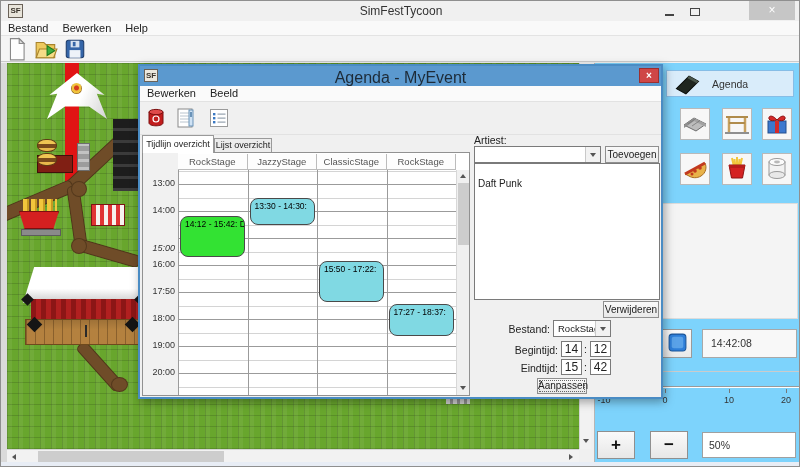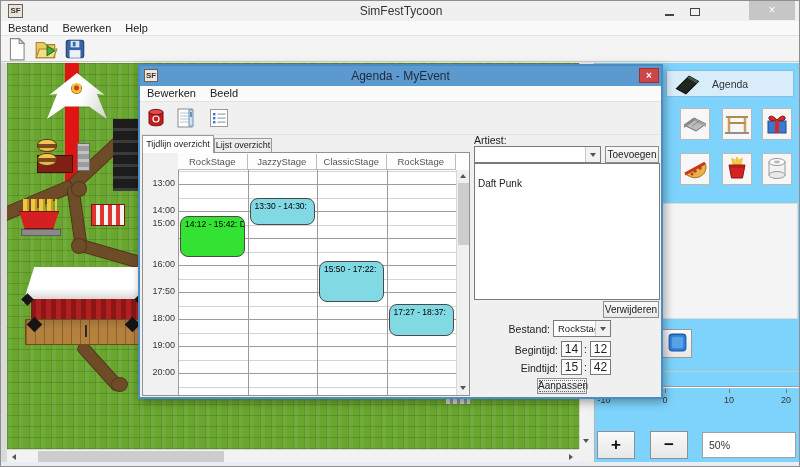--- a/index.html
+++ b/index.html
@@ -98,21 +98,21 @@
               border:1px solid #8f8f8f; font-size:17px; font-weight:bold; text-align:center; line-height:25px; color:#111; }
   #zoom-field { position:absolute; left:107px; top:369px; width:94px; height:26px; background:#fff;
               border:1px solid #a0a0a0; font-size:10.5px; line-height:24px; padding-left:6px; color:#333; }
 
   
   #dialog { left:137px; top:63px; width:525px; height:335px; background:#f0f0f0;
             border:2px solid #4a8cc4; z-index:10; box-shadow:2px 3px 9px rgba(0,0,0,.35); }
   #dlg-titlebar { left:0; top:0; width:521px; height:20px; background:#5b99cf; }
   #dlg-logo { left:4px; top:3px; width:14px; height:13px; background:#ece8de; border:1px solid #6a6258;
               font-size:8px; font-weight:bold; color:#3a342c; text-align:center; line-height:11px; }
-  #dlg-title { left:0; top:3px; width:521px; text-align:center; font-size:12px; color:#1d2b38; }
+  #dlg-title { left:0; top:3px; width:521px; text-align:center; font-size:16px; color:#1d2b38; }
   #dlg-close { left:499px; top:2px; width:20px; height:15px; background:#cf4646; border:1px solid #9d2f2f;
                color:#fff; font-size:10px; text-align:center; line-height:13px; font-weight:bold; }
   #dlg-menubar { left:0; top:20px; width:521px; height:16px; background:#fafafa; border-bottom:1px solid #e2e2e2; }
   #dlg-toolbar { left:0; top:36px; width:521px; height:33px; background:#f0f0f0; border-bottom:1px solid #e2e2e2; }
   .dlg-tbbtn { position:absolute; top:4px; width:26px; height:26px; display:flex; align-items:center; justify-content:center; }
 
   #tabstrip { left:2px; top:69px; width:330px; height:18px; }
   .tab { position:absolute; font-size:9px; color:#222; text-align:center;
          border:1px solid #9a9a9a; background:#ececec; }
   .tab.active { background:#fff; border-bottom:none; z-index:3; }
@@ -287,20 +287,21 @@
             <ellipse cx="14" cy="8" rx="3" ry="1.4" fill="#b9b9b9"></ellipse>
           </svg></span>
     </div>
     <div id="subpanel"></div>
     <div id="clock-btn">
       <span><svg width="21" height="21" viewBox="0 0 20 20">
             <rect x="2" y="2" width="16" height="16" rx="3" fill="#2f7fd9" stroke="#1c5699"></rect>
             <rect x="4.5" y="4.5" width="11" height="11" rx="2" fill="#5aa2e8"></rect>
           </svg></span>
     </div>
+    <div id="clock-field">14:42:08</div>
     <div id="panel-divider"></div>
     <div id="slider-track"></div>
     <div id="slider-thumb"></div>
     <div id="slider-ticks">
         <div class="tickmark" style="left: 9px;"></div>
         <div class="ticklabel" style="left: -4px;">-10</div>
         <div class="tickmark" style="left: 70px;"></div>
         <div class="ticklabel" style="left: 57px;">0</div>
         <div class="tickmark" style="left: 134px;"></div>
         <div class="ticklabel" style="left: 121px;">10</div>
@@ -350,21 +351,21 @@
 
     <div class="abs" id="tabstrip">
         <div class="tab active" style="left: 0px; top: 0px; width: 72px; height: 18px; line-height: 16px;">Tijdlijn overzicht</div>
         <div class="tab" style="left: 72px; top: 3px; width: 58px; height: 15px; line-height: 13px;">Lijst overzicht</div>
       </div>
 
     <div class="abs" id="tl-panel">
       <div id="tl-gutter">
           <div class="tl-time" style="top: 25px;">13:00</div>
           <div class="tl-time" style="top: 52px;">14:00</div>
-          <div class="tl-time" style="top: 65px;">15:00</div>
+          <div class="tl-time" style="top: 90px; font-style: italic;">15:00</div>
           <div class="tl-time" style="top: 106px;">16:00</div>
           <div class="tl-time" style="top: 133px;">17:50</div>
           <div class="tl-time" style="top: 160px;">18:00</div>
           <div class="tl-time" style="top: 187px;">19:00</div>
           <div class="tl-time" style="top: 214px;">20:00</div>
         </div>
       <div id="tl-headers">
           <div class="tl-head" style="left: 35px; width: 69.5px;">RockStage</div>
           <div class="tl-head" style="left: 104.5px; width: 69.5px;">JazzyStage</div>
           <div class="tl-head" style="left: 174px; width: 69.5px;">ClassicStage</div>

